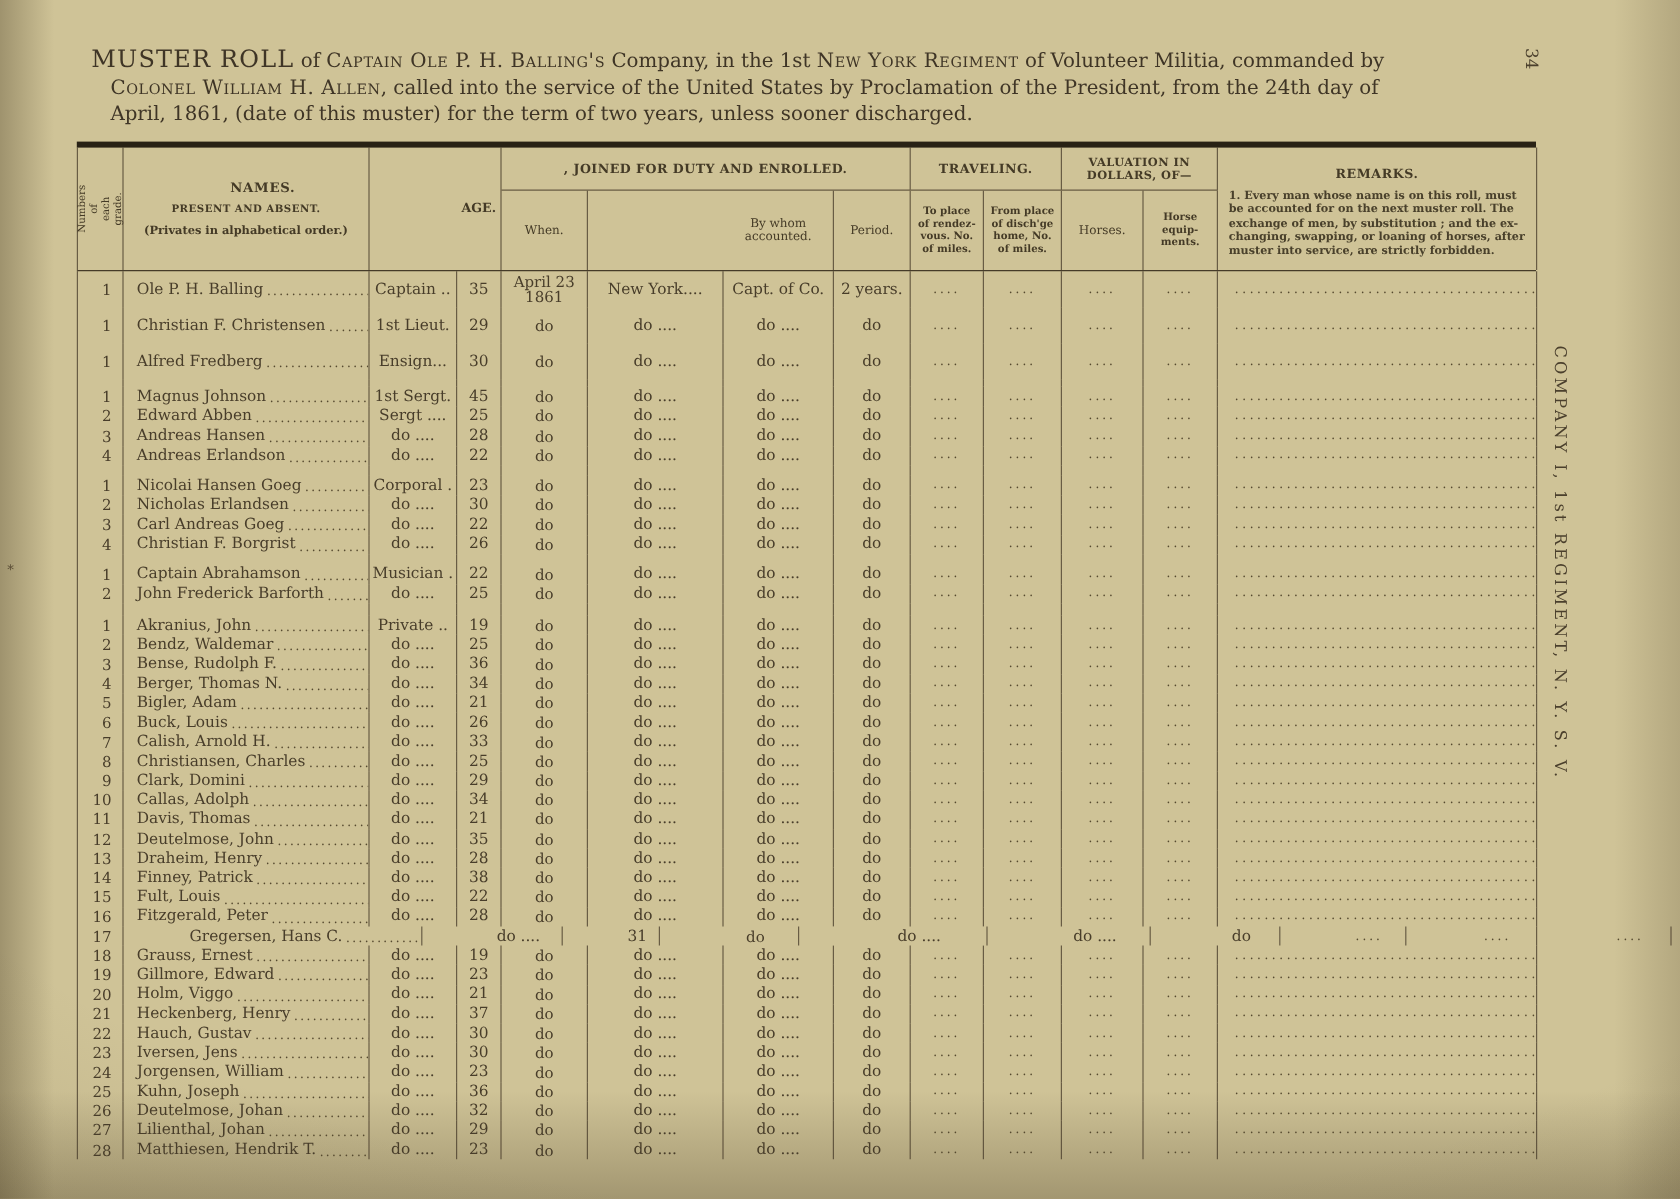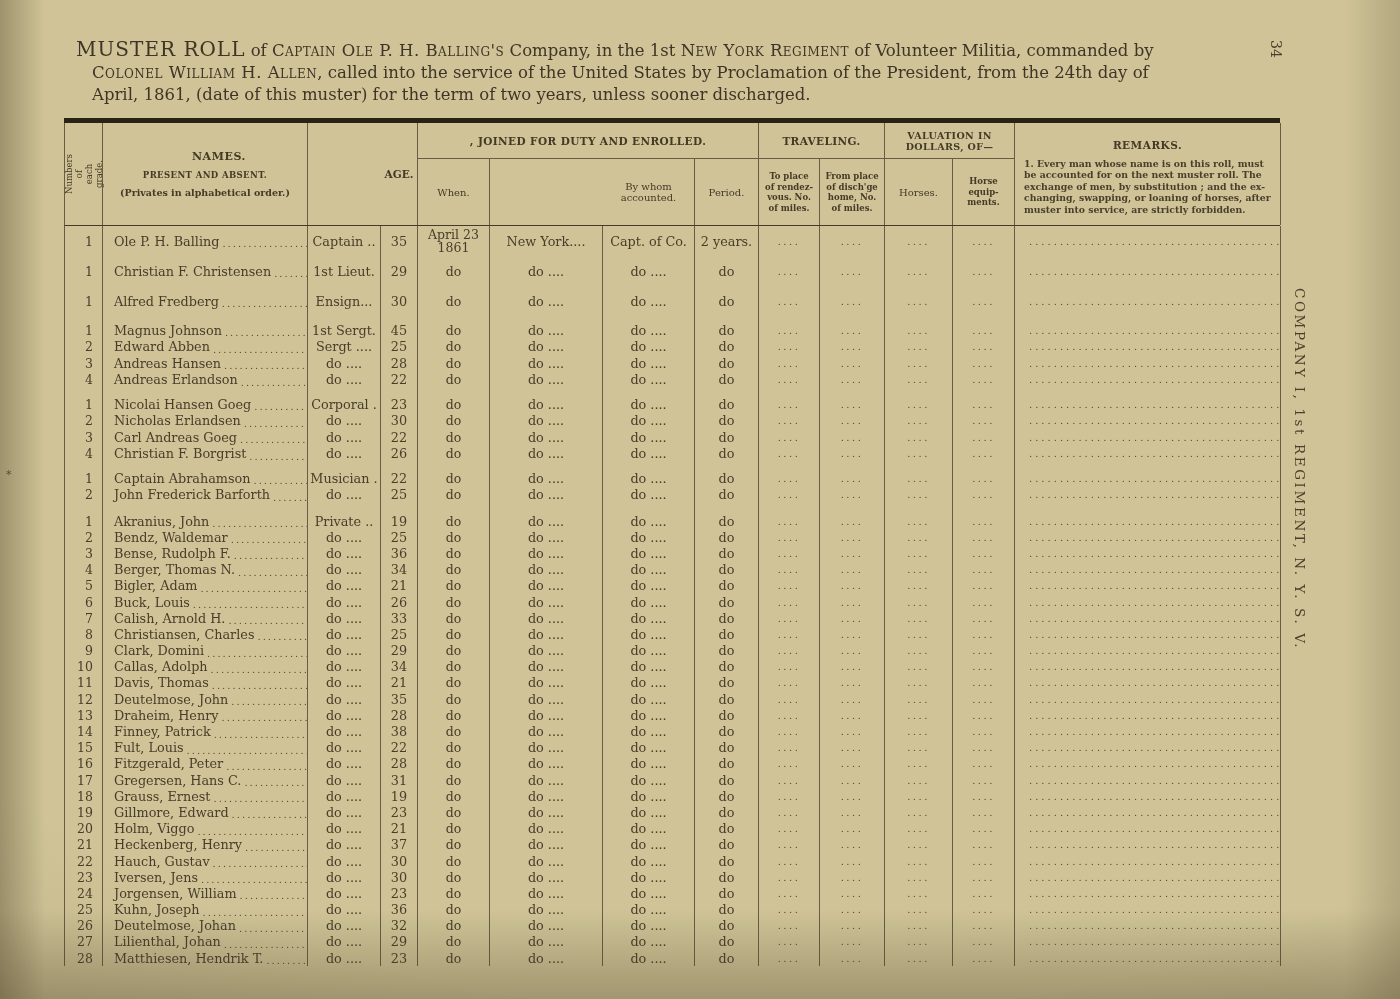--- a/index.html
+++ b/index.html
@@ -699,21 +699,21 @@
           <div class="c-when">do</div>
           <div class="c-where">do  ....</div>
           <div class="c-by">do  ....</div>
           <div class="c-period">do</div>
           <div class="c-dots">....</div>
           <div class="c-dots">....</div>
           <div class="c-dots">....</div>
           <div class="c-dots">....</div>
           <div class="c-remarks">........................................................................................................................</div>
         </div>
-        <div class="grid row" style="height: 16.2px;">
+        <div class="grid row" style="height: 16.2px; gap: 44px;">
           <div class="c-num">17</div>
           <div class="c-name">
             <span class="nm">Gregersen, Hans C.</span>
             <span class="fill">........................................................</span>
           </div>
           <div class="c-rank">do  ....</div>
           <div class="c-age">31</div>
           <div class="c-when">do</div>
           <div class="c-where">do  ....</div>
           <div class="c-by">do  ....</div>

